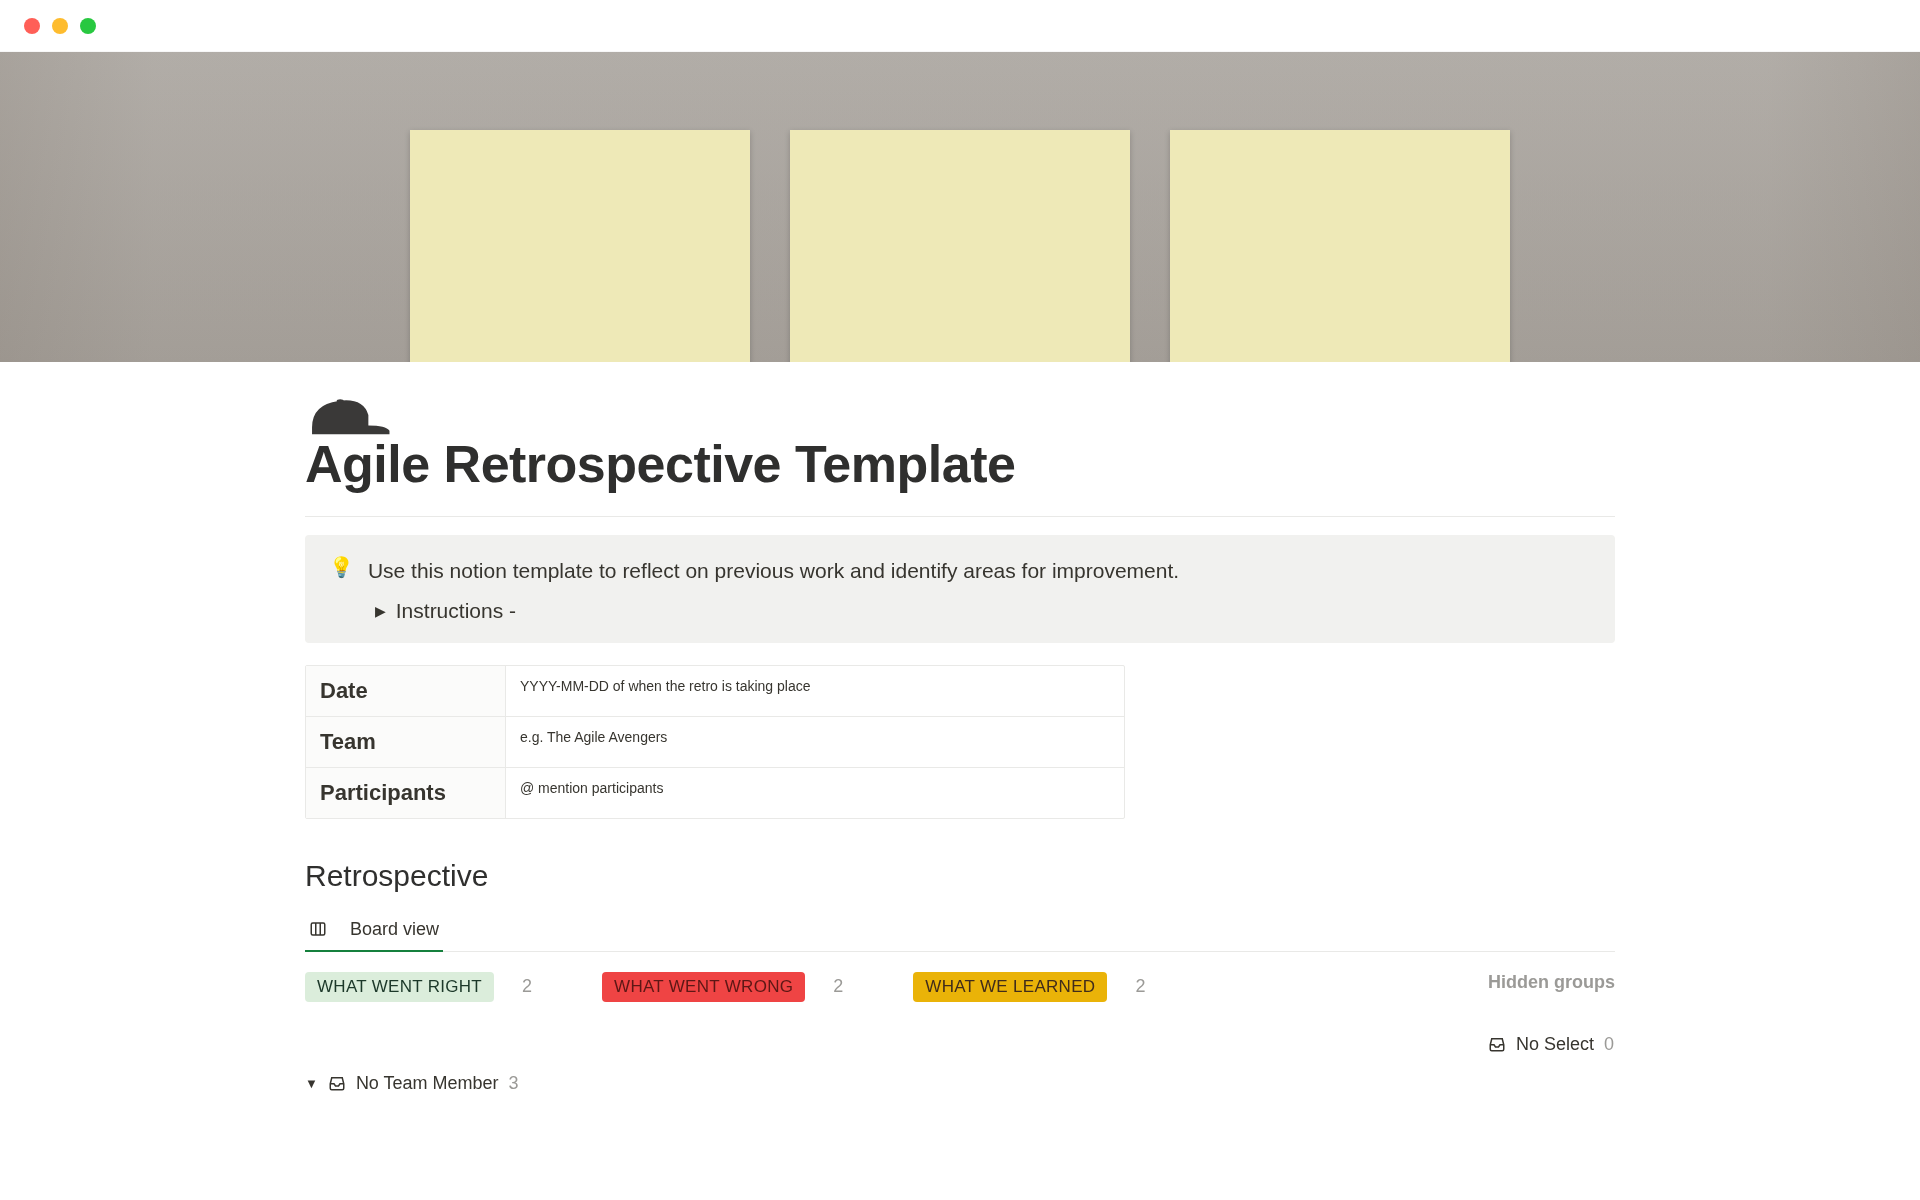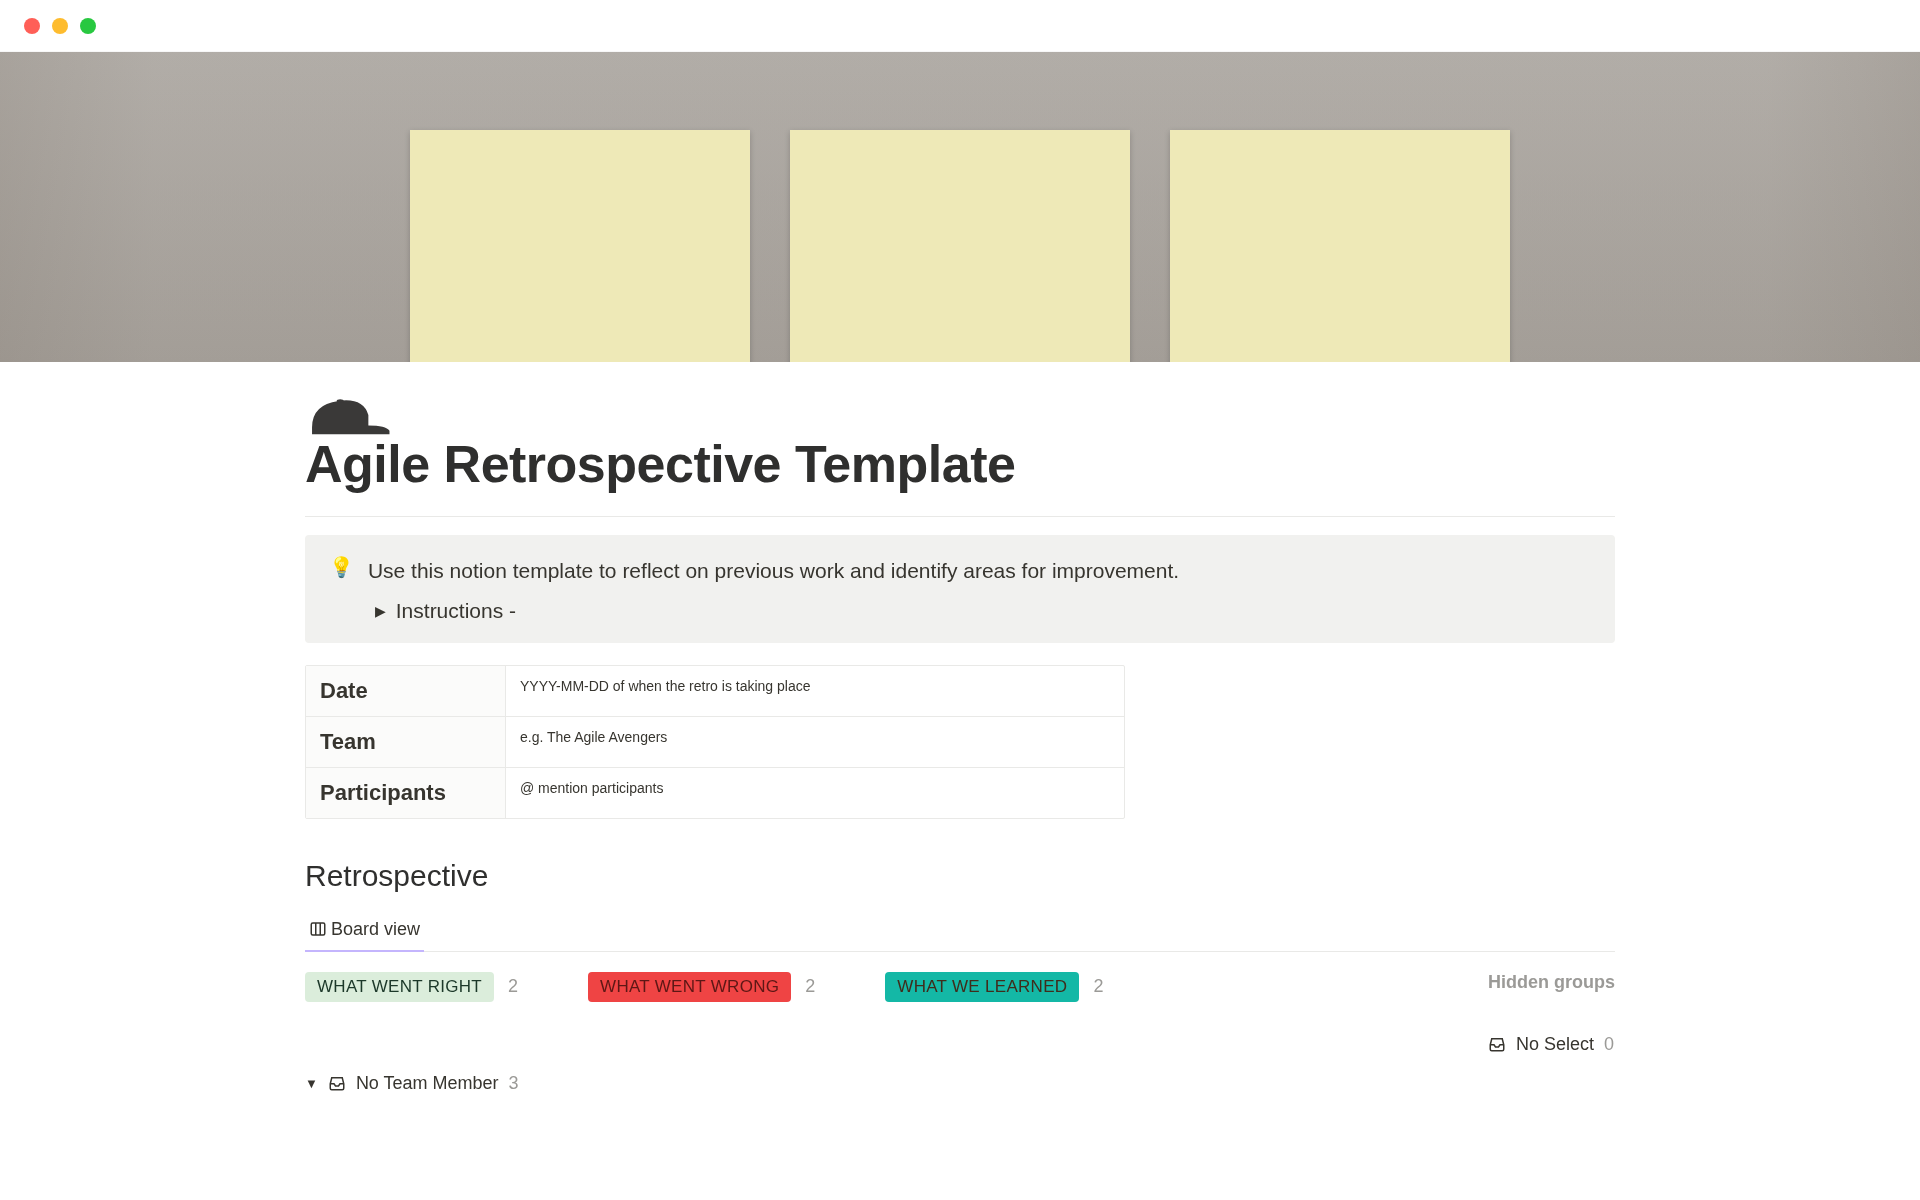--- a/index.html
+++ b/index.html
@@ -122,45 +122,45 @@
 
 .view-tabs {
   display: flex;
   align-items: center;
   border-bottom: 1px solid #e9e9e7;
   margin-bottom: 20px;
 }
 .view-tab {
   display: flex;
   align-items: center;
-  gap: 4px;
+  gap: 23px;
   padding: 8px 4px 10px;
   font-size: 18px;
   color: #37352f;
-  border-bottom: 2px solid #c4b5fd;
+  border-bottom: 2px solid #15803d;
   margin-bottom: -1px;
 }
 .board-icon { width: 18px; height: 18px; }
 
 .board-columns {
   display: flex;
   gap: 70px;
   align-items: flex-start;
 }
-.board-col { display: flex; align-items: center; gap: 14px; }
+.board-col { display: flex; align-items: center; gap: 28px; }
 .col-tag {
   padding: 5px 12px;
   border-radius: 4px;
   font-size: 17px;
   font-weight: 500;
   letter-spacing: 0.3px;
 }
 .tag-green { background: #dbeddb; color: #1c3829; }
 .tag-red { background: #ef4444; color: #5d1715; }
-.tag-yellow { background: #14b8a6; color: #402c1b; }
+.tag-yellow { background: #eab308; color: #402c1b; }
 .col-count { font-size: 18px; color: #9b9a97; }
 
 .hidden-groups { margin-left: auto; }
 .hidden-title { font-size: 18px; color: #9b9a97; margin-bottom: 12px; font-weight: bold; }
 .hidden-item { display: flex; align-items: center; gap: 10px; font-size: 18px; color: #37352f; margin-top: 41px; }
 .inbox-icon { width: 18px; height: 18px; }
 
 .subgroup {
   display: flex;
   align-items: center;

